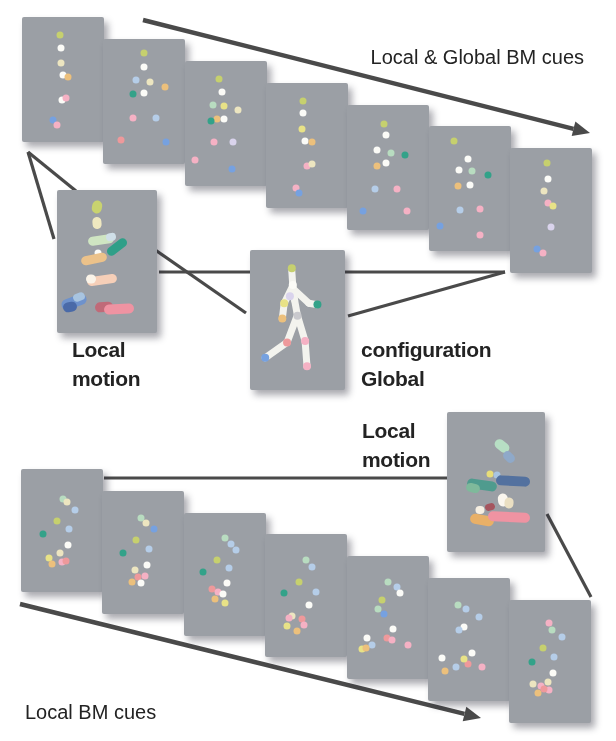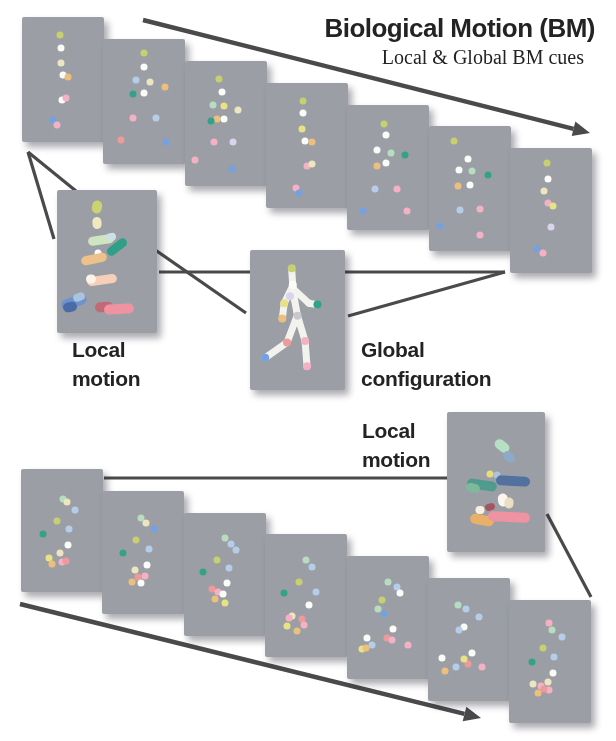--- a/index.html
+++ b/index.html
@@ -12,21 +12,21 @@
     position:absolute;border-radius:2px;
     box-shadow:4px 5px 7px rgba(40,40,55,.40);
   }
   .dot{position:absolute;border-radius:50%;transform:translate(-50%,-50%);}
   .streak{position:absolute;border-radius:999px;}
   .lbl{position:absolute;font-weight:700;line-height:29px;letter-spacing:-0.3px;white-space:pre;}
   .lbl-line{display:block;}
   .title{position:absolute;font-weight:700;letter-spacing:-0.5px;white-space:nowrap;}
   .subtitle{position:absolute;font-weight:400;white-space:nowrap;}
   #bm-title{top:13px;right:21px;font-size:26px;}
-  #bm-subtitle{top:46px;right:32px;font-size:20px;font-family:Liberation Serif, serif;}
+  #bm-subtitle{top:46px;right:32px;font-size:20px;}
   #local-motion-top-label{left:72px;top:335px;font-size:21px;}
   #global-config-label{left:361px;top:335px;font-size:21px;}
   #local-motion-bottom-label{left:362px;top:416px;font-size:21px;}
   #scrambled-title{left:25px;top:667px;font-size:26px;}
   #scrambled-subtitle{left:25px;top:701px;font-size:20px;}
   svg.skeleton{position:absolute;left:0;top:0;width:100%;height:100%;}
 </style>
 </head>
 <body>
 
@@ -39,29 +39,29 @@
       <line x1="159" y1="272" x2="505" y2="272" stroke="#4a4a4a" stroke-width="3.2"></line>
       <line x1="348" y1="316" x2="505" y2="272" stroke="#4a4a4a" stroke-width="3.2"></line>
       <line x1="104" y1="478" x2="447" y2="478" stroke="#4a4a4a" stroke-width="3.2"></line>
       <line x1="547" y1="514" x2="591" y2="597" stroke="#4a4a4a" stroke-width="3.2"></line>
       <line x1="143" y1="20" x2="573.5184790766774" y2="128.83353050484237" stroke="#4a4a4a" stroke-width="4.4"></line>
       <polygon points="590,133 571.6803307699902,136.10478973572 575.3566273833646,121.56227127396475" fill="#4a4a4a"></polygon>
       <line x1="20" y1="604" x2="464.4971024348516" y2="713.9190231617638" stroke="#4a4a4a" stroke-width="4.4"></line>
       <polygon points="481,718 462.6966714768062,721.1997132640352 466.29753339289704,706.6383330594924" fill="#4a4a4a"></polygon>
     </svg>
 
-  <div class="title" id="bm-title">Biological Motion (BM)</div>
   <div class="subtitle" id="bm-subtitle">Local &amp; Global BM cues</div>
 
   <div class="lbl" id="local-motion-top-label"><span class="lbl-line">Local</span><span class="lbl-line">motion</span></div>
 
-  <div class="lbl" id="global-config-label"><span class="lbl-line">Global</span><span class="lbl-line">configuration</span></div>
+  <div class="lbl" id="global-config-label"><span class="lbl-line">configuration</span><span class="lbl-line">Global</span></div>
 
   <div class="lbl" id="local-motion-bottom-label"><span class="lbl-line">Local</span><span class="lbl-line">motion</span></div>
 
+  <div class="subtitle" id="scrambled-subtitle">Local BM cues</div>
 
 <div class="card" style="left: 22px; top: 17px; width: 82px; height: 125px; background: rgb(155, 159, 165); z-index: 10;">
       <div class="dot" style="left: 46%; top: 14%; width: 7px; height: 7px; background: rgb(198, 208, 110);"></div>
       <div class="dot" style="left: 48%; top: 25%; width: 7px; height: 7px; background: rgb(251, 251, 247);"></div>
       <div class="dot" style="left: 48%; top: 37%; width: 7px; height: 7px; background: rgb(236, 229, 192);"></div>
       <div class="dot" style="left: 50%; top: 46%; width: 7px; height: 7px; background: rgb(251, 251, 247);"></div>
       <div class="dot" style="left: 56%; top: 48%; width: 7px; height: 7px; background: rgb(236, 192, 124);"></div>
       <div class="dot" style="left: 49%; top: 66%; width: 7px; height: 7px; background: rgb(251, 251, 247);"></div>
       <div class="dot" style="left: 54%; top: 65%; width: 7px; height: 7px; background: rgb(245, 177, 196);"></div>
       <div class="dot" style="left: 38%; top: 82%; width: 7px; height: 7px; background: rgb(118, 161, 224);"></div>

